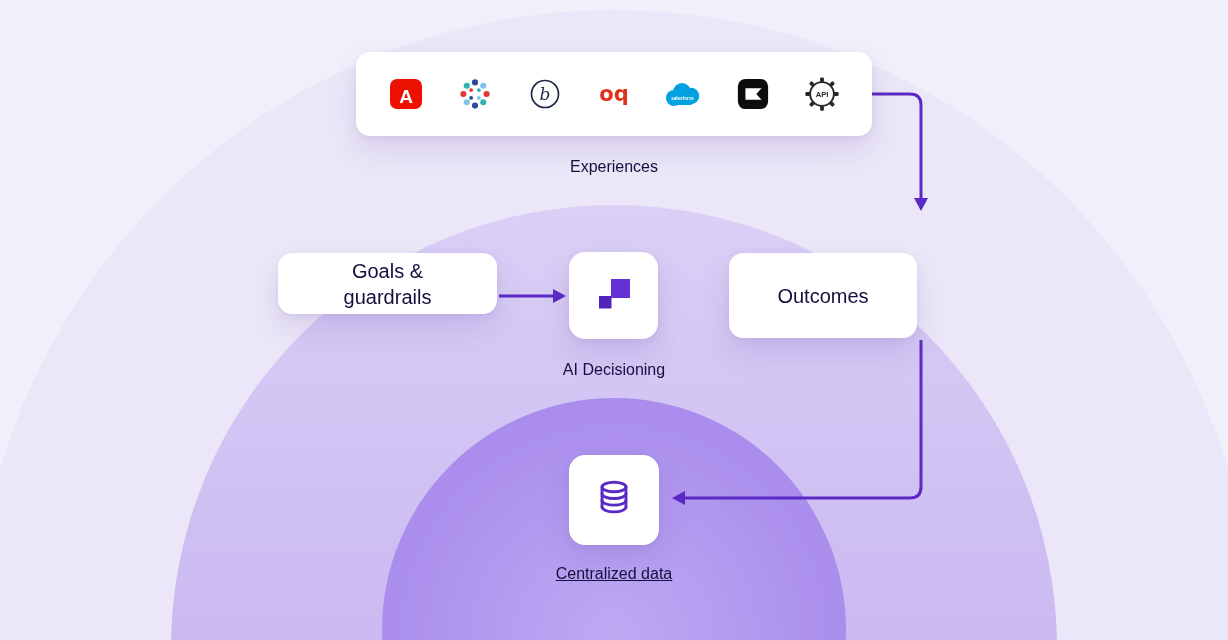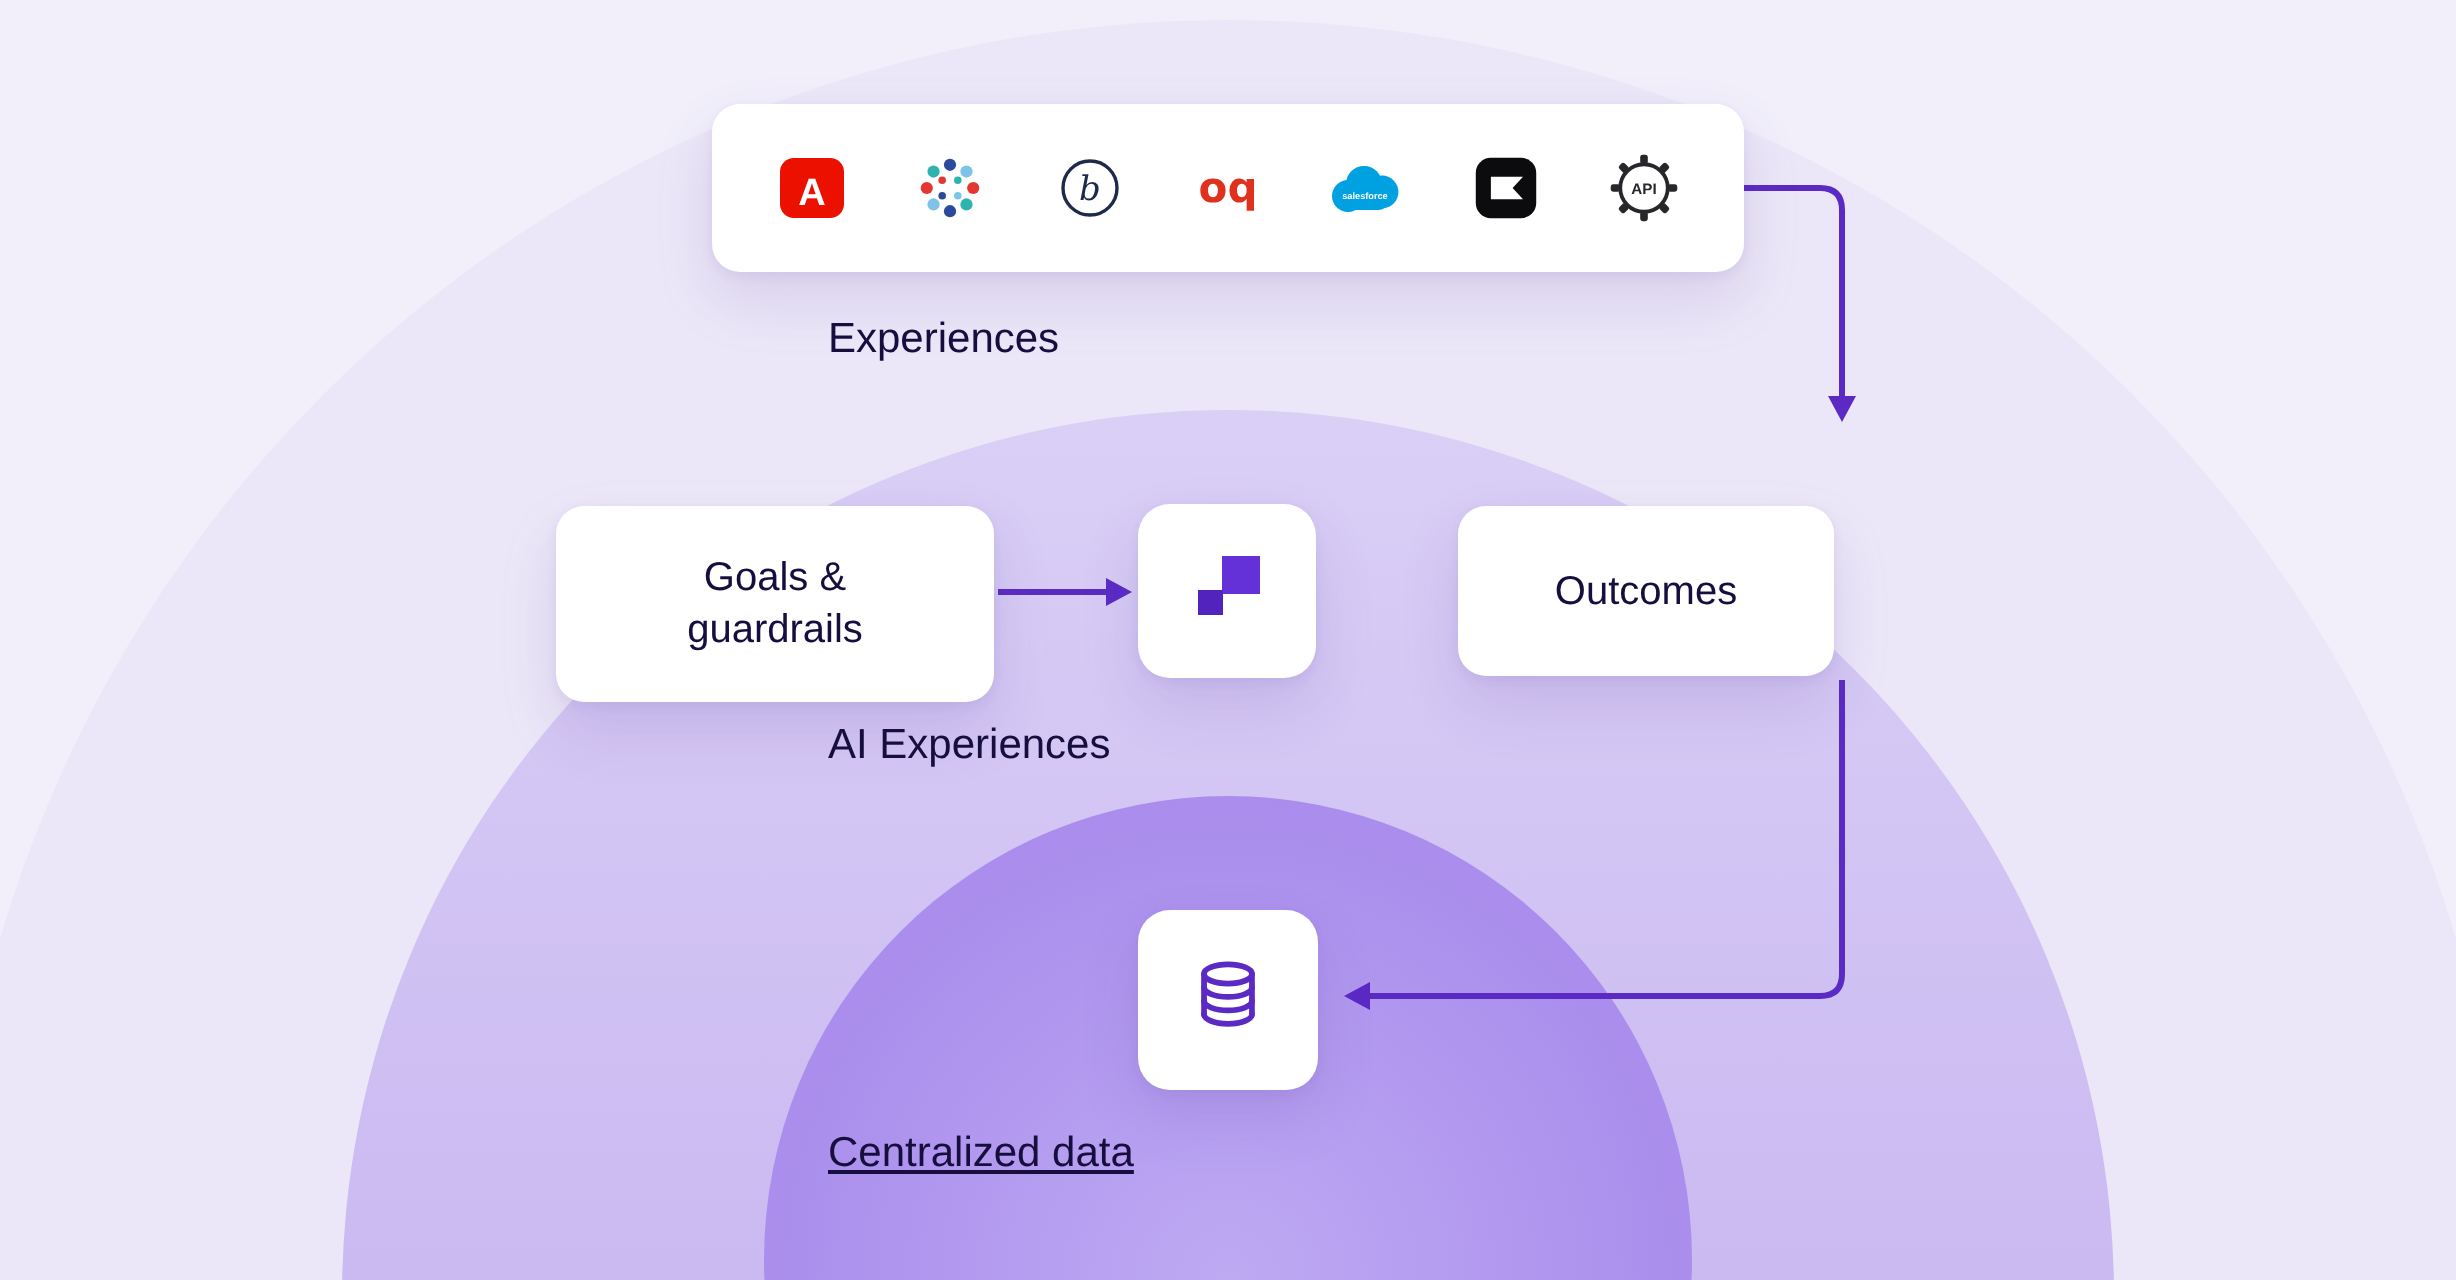--- a/index.html
+++ b/index.html
@@ -46,36 +46,36 @@
     flex: 0 0 auto;
   }
   .text-card {
     display: flex; align-items: center; justify-content: center;
     color: #160E3E;
     font-size: 20px;
     font-weight: 500;
     text-align: center;
     line-height: 26px;
   }
-  .goals-card    { left: 278px; top: 253px; width: 219px; height: 98px; }
+  .goals-card    { left: 278px; top: 253px; width: 219px; height: 61px; }
   .outcomes-card { left: 729px; top: 253px; width: 188px; height: 85px; }
   .goals-card .wrap-label { width: 120px; margin: 0 auto; }
   .icon-card {
     display: flex; align-items: center; justify-content: center;
     border-radius: 16px;
   }
   .ai-card   { left: 569px; top: 252px; width: 89px; height: 87px; }
   .data-card { left: 569px; top: 455px; width: 90px; height: 90px; }
   .diagram-label {
     position: absolute;
     left: 414px; width: 400px;
     color: #160E3E;
-    font-size: 21px;
+    font-size: 16px;
     font-weight: 500;
-    text-align: left;
+    text-align: center;
   }
   .experiences-label { top: 158px; }
   .ai-label          { top: 361px; }
   .data-label        { top: 565px; text-decoration: underline; }
   .arrows {
     position: absolute; left: 0; top: 0;
     pointer-events: none;
   }
 </style>
 </head>
@@ -185,21 +185,21 @@
 
   <div class="card icon-card ai-card">
     <span>
       <svg viewBox="0 0 48 48" width="48" height="48">
         <rect x="21" y="9" width="19" height="19" fill="#6430D8"></rect>
         <rect x="9" y="26" width="12.5" height="12.5" fill="#5224BE"></rect>
       </svg>
     </span>
   </div>
 
-  <div class="diagram-label ai-label">AI Experiences</div>
+  <div class="diagram-label ai-label">AI Decisioning</div>
 
   <div class="card text-card outcomes-card">
     <div>Outcomes</div>
   </div>
 
   <div class="card icon-card data-card">
     <span>
       <svg viewBox="0 0 48 48" width="46" height="46">
         <g stroke="#5B2AC4" stroke-width="3" fill="none" stroke-linecap="round">
           <ellipse cx="24" cy="12.5" rx="12.5" ry="5"></ellipse>

